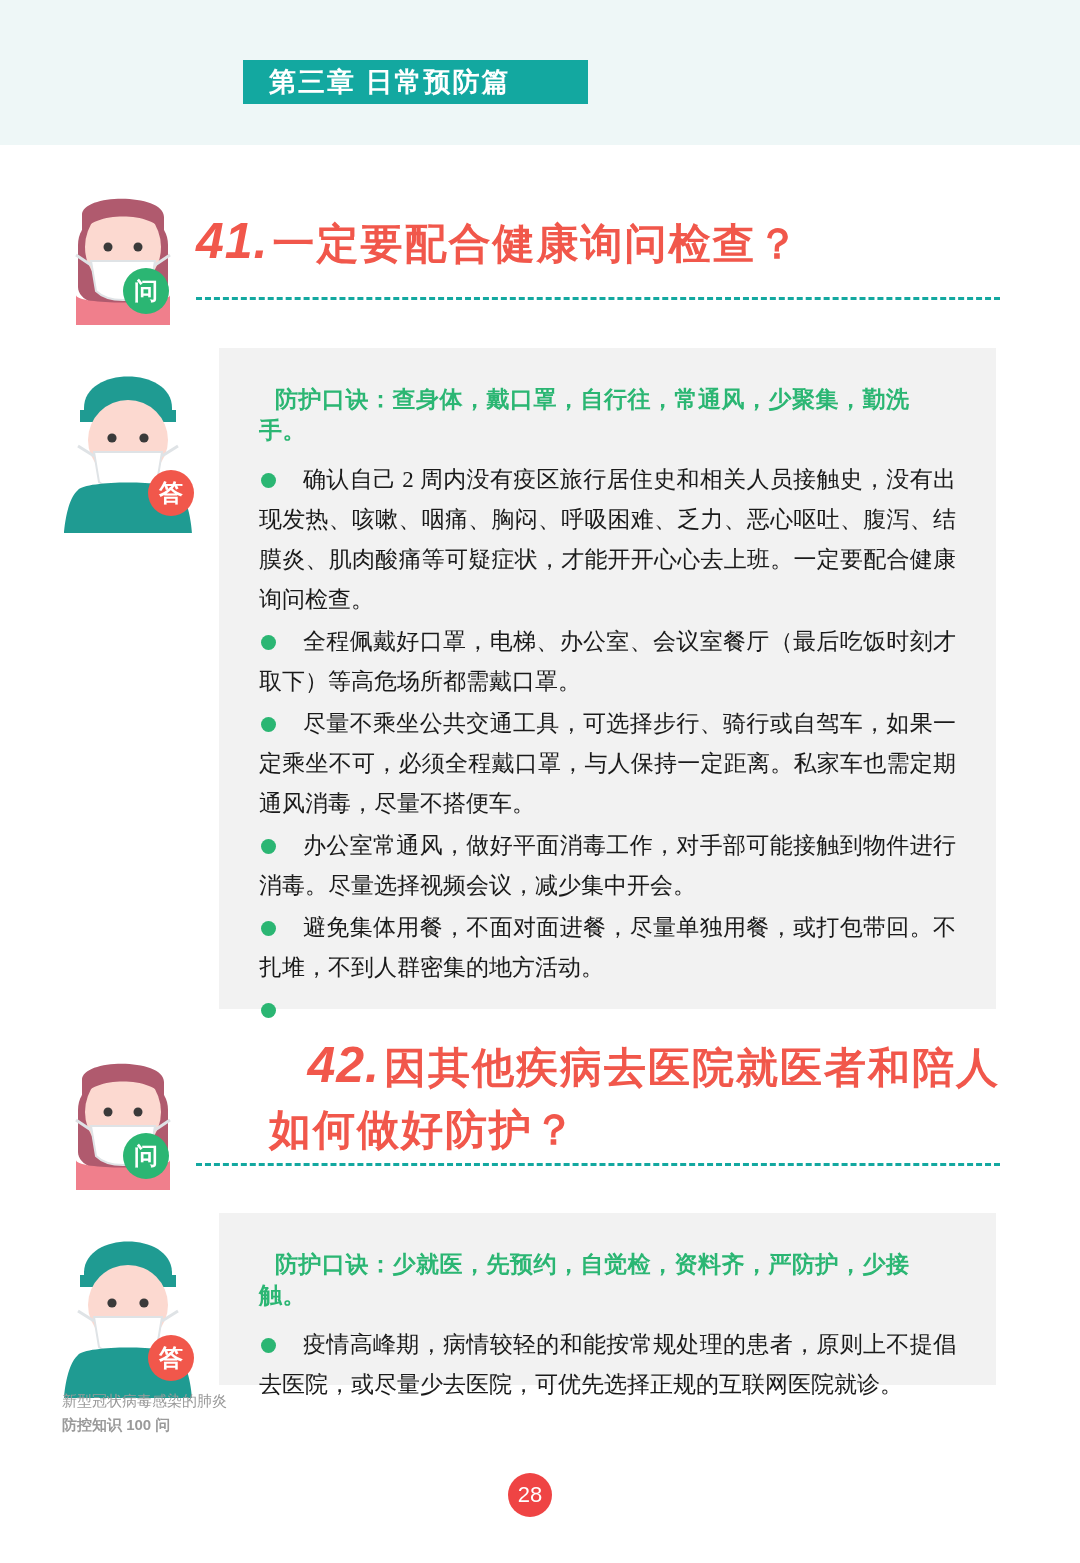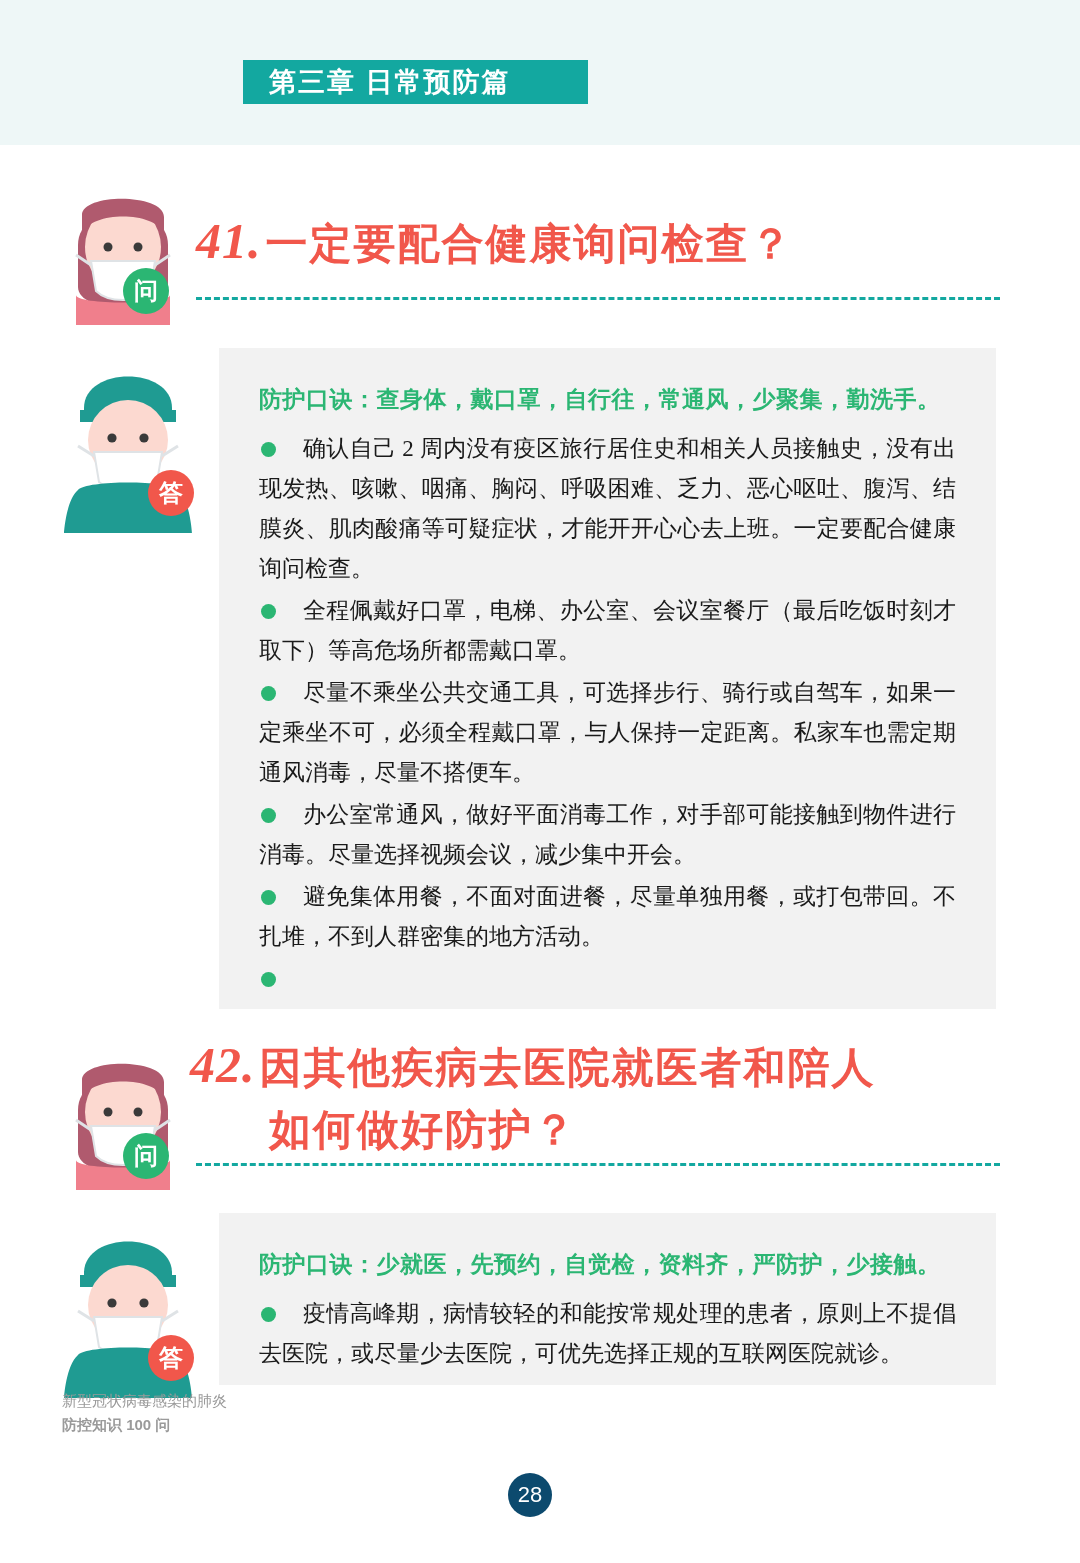--- a/index.html
+++ b/index.html
@@ -33,21 +33,21 @@
     position:absolute;left:243px;top:60px;height:44px;min-width:345px;
     background:#13a8a0;color:#fff;
     display:flex;align-items:center;padding:0 26px;box-sizing:border-box;
     font-size:27px;font-weight:bold;letter-spacing:2px;
     font-family:"Liberation Sans", sans-serif;
   }
   
   .qtitle-wrap{position:absolute;}
   .q-num-title{
     color:#f1574b;font-weight:bold;
-    font-family:Liberation Serif, serif;
+    font-family:Liberation Sans, sans-serif;
     margin-top:11px;
   }
   .q-num{font-size:50px;letter-spacing:1px;font-style:italic;}
   .q-text{font-size:42px;letter-spacing:2px;}
   .dash-line{
     position:absolute;height:0;border-top:3px dashed #13a8a0;
   }
   
   .avatar{position:absolute;}
   .badge{
@@ -60,39 +60,39 @@
   .badge-a{background:#f1574b;}
   
   .panel{
     position:absolute;background:#f2f2f2;box-sizing:border-box;
     padding:36px 40px 30px 40px;
   }
   .vow{
     font-size:23px;font-weight:bold;color:#2bb673;letter-spacing:.5px;
     margin-bottom:14px;font-family:"Liberation Serif", serif;
   }
-  .vow .lbl{color:#2bb673;}
+  .vow .lbl{color:#2bb673;margin-left:16px;}
   .bullet-item{
     position:relative;font-size:23px;line-height:40px;color:#1a1a1a;
     text-align:justify;margin-bottom:2px;text-indent:44px;
   }
   .bullet-item .dot{
     position:absolute;left:2px;top:13px;width:15px;height:15px;
     border-radius:50%;background:#2bb673;
   }
   
   .footer-text{
     position:absolute;left:62px;top:1389px;
     font-size:15px;color:#9a9a9a;line-height:24px;
     font-family:"Liberation Sans", sans-serif;
   }
   .footer-text .b{font-weight:bold;}
   .page-badge{
     position:absolute;left:508px;top:1473px;width:44px;height:44px;
-    border-radius:50%;background:#0c4a6e;color:#fff;
+    border-radius:50%;background:#ef4444;color:#fff;
     display:flex;align-items:center;justify-content:center;
     font-size:22px;font-family:"Liberation Sans", sans-serif;
   }
 </style>
 </head>
 <body>
 
 <div class="header">
   <div class="chapter-tab">
     <span>第三章 日常预防篇</span>
@@ -180,21 +180,21 @@
     <path d="M33 86 L97 86 L92 116 C80 128 50 128 38 116 Z" fill="#ffffff" stroke="#dfe3e6" stroke-width="2"></path>
     <path d="M33 90 L18 80 M97 90 L112 80" stroke="#dfe3e6" stroke-width="3" fill="none"></path>
     <path d="M18 120 C18 130 112 130 112 120 L112 150 L18 150 Z" fill="#f07f8c"></path>
   </svg>
 </div>
 <div class="badge badge-q" style="left:123px;top:1133px;">
   <span>问</span>
 </div>
 
 <div class="qtitle-wrap" style="left:190px;top:1036px;width:810px;">
-  <div style="white-space:nowrap;">
+  <div style="white-space:nowrap;text-align:right;">
     <span class="q-num-title q-num">42.</span>
     <span class="q-num-title q-text">因其他疾病去医院就医者和陪人</span>
   </div>
   <div style="margin-left:79px;margin-top:6px;">
     <span class="q-num-title q-text">如何做好防护？</span>
   </div>
 </div>
 <div class="dash-line" style="left:196px;top:1163px;width:804px;"></div>
 
 <div class="avatar" style="left:58px;top:1213px;width:140px;height:185px;">

